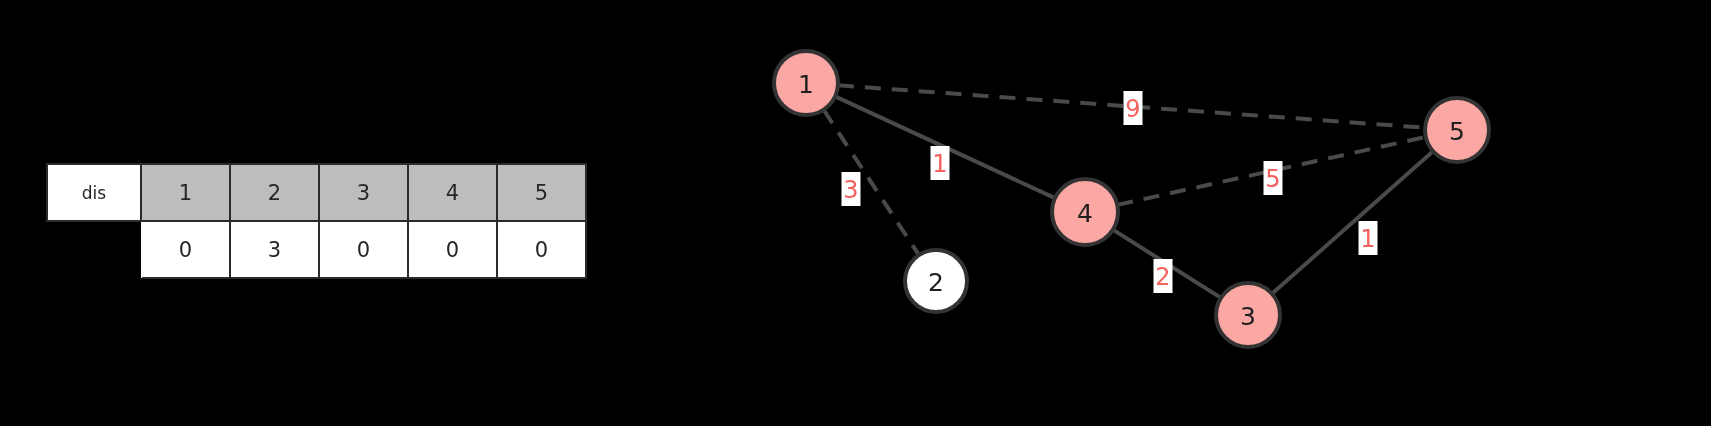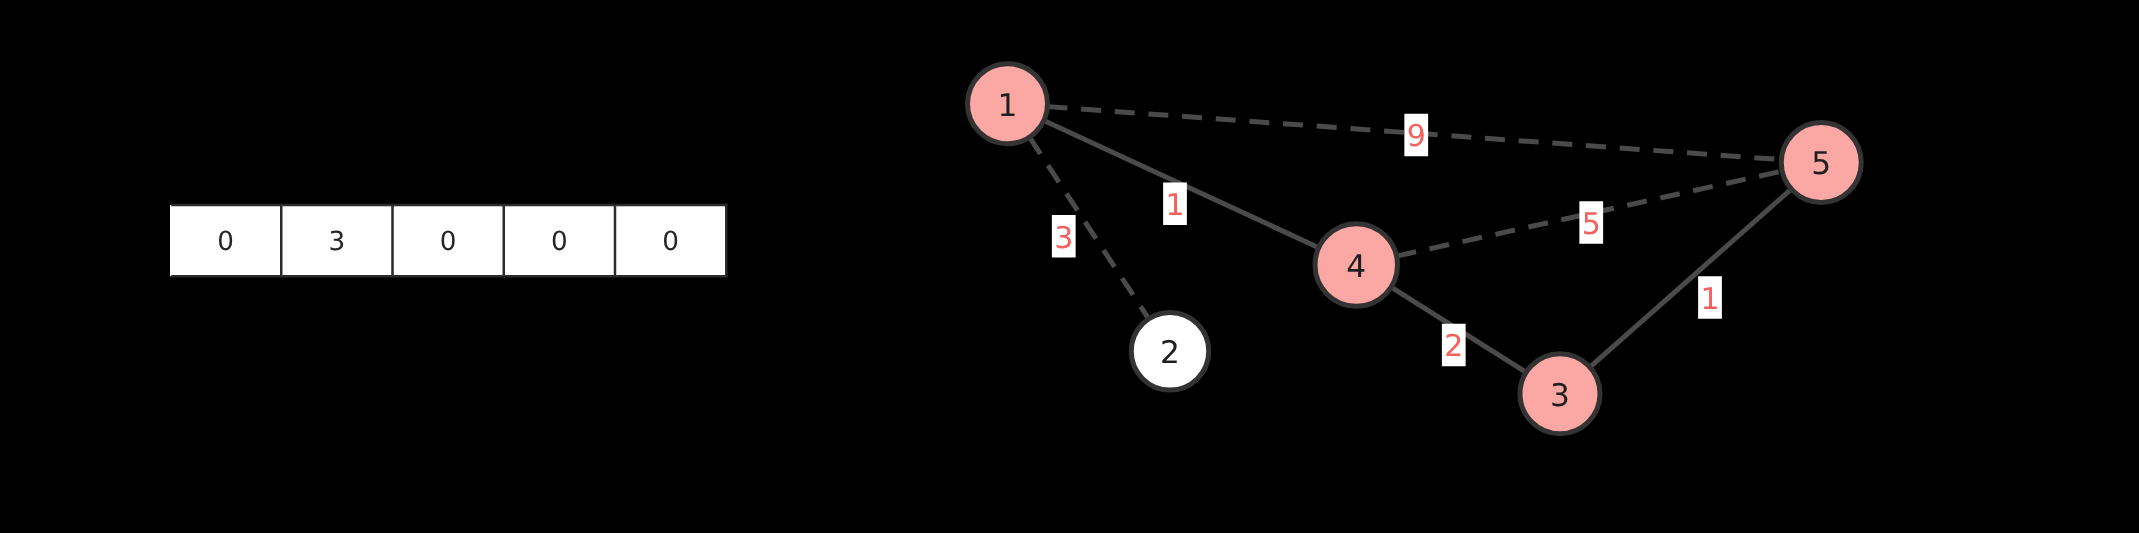--- a/index.html
+++ b/index.html
@@ -92,20 +92,28 @@
     text-anchor: middle;
     dominant-baseline: central;
   }
 </style>
 </head>
 <body>
 
 <table id="dis-table">
   <tbody>
     <tr>
+      <td class="head-label">dis</td>
+      <td class="head-cell">1</td>
+      <td class="head-cell">2</td>
+      <td class="head-cell">3</td>
+      <td class="head-cell">4</td>
+      <td class="head-cell">5</td>
+    </tr>
+    <tr>
       <td class="blank-cell"></td>
       <td>0</td>
       <td>3</td>
       <td>0</td>
       <td>0</td>
       <td>0</td>
     </tr>
   </tbody>
 </table>
 

